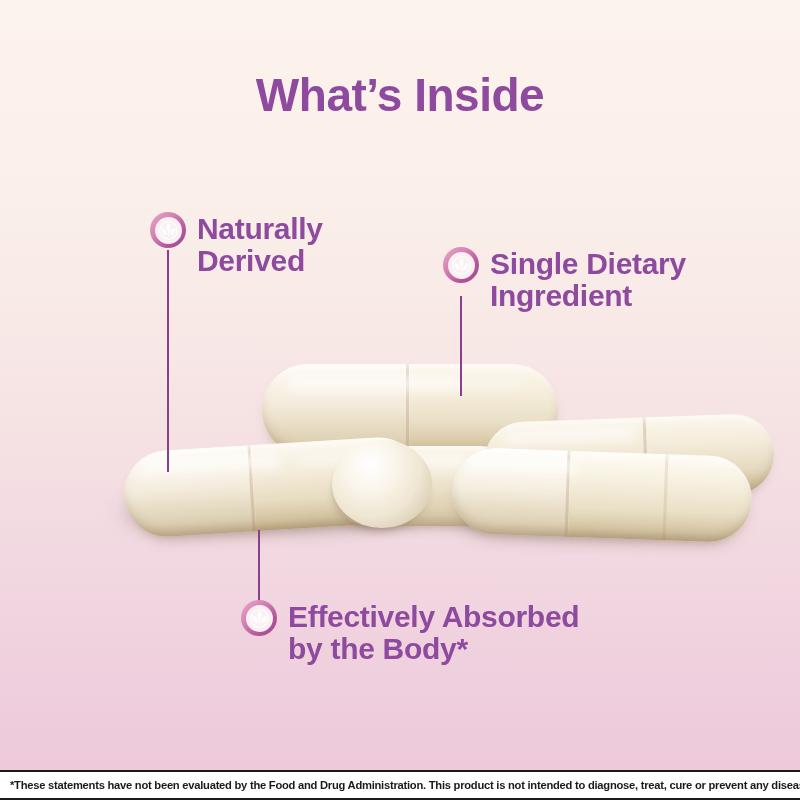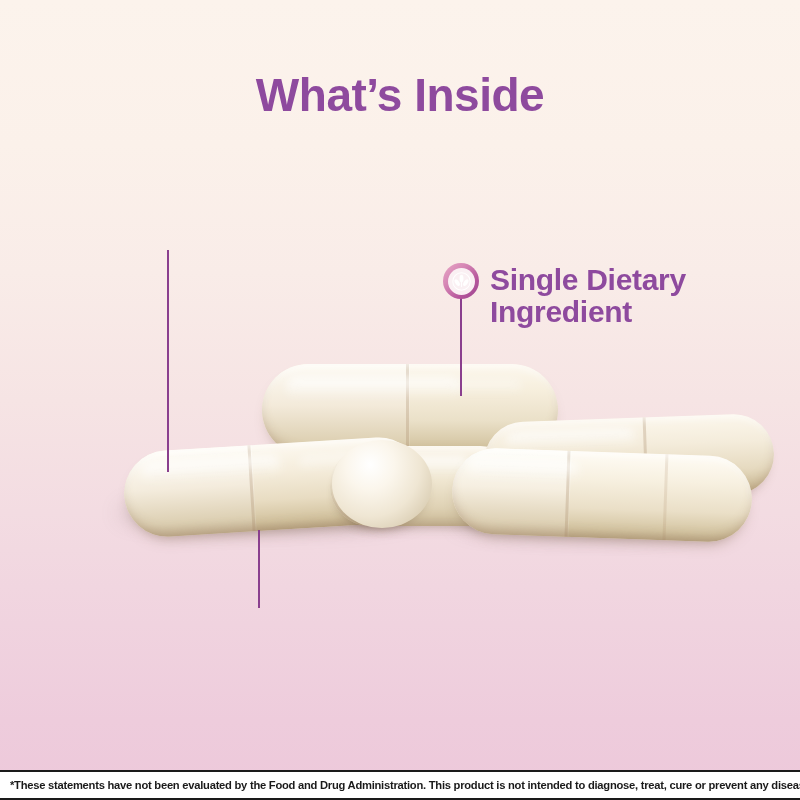--- a/index.html
+++ b/index.html
@@ -190,40 +190,78 @@
       <div class="seam" style="left:212px; opacity:.6;"></div>
       <div class="gloss" style="left:14px; top:10px; width:112px; height:20px;"></div>
       <div class="rim"></div>
     </div>
   </div>
 
   <div class="leader" style="left:167px; top:250px; height:222px;"></div>
   <div class="leader" style="left:460px; top:296px; height:100px;"></div>
   <div class="leader" style="left:258px; top:530px; height:78px;"></div>
 
-
-  <div class="callout" style="left:443px; top:263px;">
+  <div class="callout" style="left:150px; top:212px;">
+    <div class="callout-row">
+      <div class="badge">
+        <div class="badge-inner">
+          <svg width="19" height="19" viewBox="0 0 24 24" aria-hidden="true">
+            <g fill="#FFFFFF">
+              <ellipse cx="12" cy="8.2" rx="2.5" ry="4.6"></ellipse>
+              <ellipse cx="6.6" cy="13.4" rx="2.4" ry="4.8" transform="rotate(-34 6.6 13.4)"></ellipse>
+              <ellipse cx="17.4" cy="13.4" rx="2.4" ry="4.8" transform="rotate(34 17.4 13.4)"></ellipse>
+              <rect x="11.3" y="11.5" width="1.4" height="7.4" rx="0.7"></rect>
+            </g>
+            <circle cx="12" cy="12" r="11" fill="none" stroke="#FFFFFF" stroke-width="1.3" opacity="0.95"></circle>
+          </svg>
+        </div>
+      </div>
+      <div class="callout-text">Naturally
+Derived</div>
+    </div>
+  </div>
+
+  <div class="callout" style="left:443px; top:247px;">
     <div class="callout-row">
       <div class="badge">
         <div class="badge-inner">
           <svg width="19" height="19" viewBox="0 0 24 24" aria-hidden="true">
             <g fill="#FFFFFF">
               <ellipse cx="12" cy="8.2" rx="2.5" ry="4.6"></ellipse>
               <ellipse cx="6.6" cy="13.4" rx="2.4" ry="4.8" transform="rotate(-34 6.6 13.4)"></ellipse>
               <ellipse cx="17.4" cy="13.4" rx="2.4" ry="4.8" transform="rotate(34 17.4 13.4)"></ellipse>
               <rect x="11.3" y="11.5" width="1.4" height="7.4" rx="0.7"></rect>
             </g>
             <circle cx="12" cy="12" r="11" fill="none" stroke="#FFFFFF" stroke-width="1.3" opacity="0.95"></circle>
           </svg>
         </div>
       </div>
       <div class="callout-text">Single Dietary
 Ingredient</div>
     </div>
   </div>
 
+  <div class="callout" style="left:241px; top:600px;">
+    <div class="callout-row">
+      <div class="badge">
+        <div class="badge-inner">
+          <svg width="19" height="19" viewBox="0 0 24 24" aria-hidden="true">
+            <g fill="#FFFFFF">
+              <ellipse cx="12" cy="8.2" rx="2.5" ry="4.6"></ellipse>
+              <ellipse cx="6.6" cy="13.4" rx="2.4" ry="4.8" transform="rotate(-34 6.6 13.4)"></ellipse>
+              <ellipse cx="17.4" cy="13.4" rx="2.4" ry="4.8" transform="rotate(34 17.4 13.4)"></ellipse>
+              <rect x="11.3" y="11.5" width="1.4" height="7.4" rx="0.7"></rect>
+            </g>
+            <circle cx="12" cy="12" r="11" fill="none" stroke="#FFFFFF" stroke-width="1.3" opacity="0.95"></circle>
+          </svg>
+        </div>
+      </div>
+      <div class="callout-text">Effectively Absorbed
+by the Body*</div>
+    </div>
+  </div>
 
 
   <div id="fda-bar">
     <div id="fda-text">*These statements have not been evaluated by the Food and Drug Administration. This product is not intended to diagnose, treat, cure or prevent any disease.</div>
   </div>
 
 </div>
 
 </body></html>

